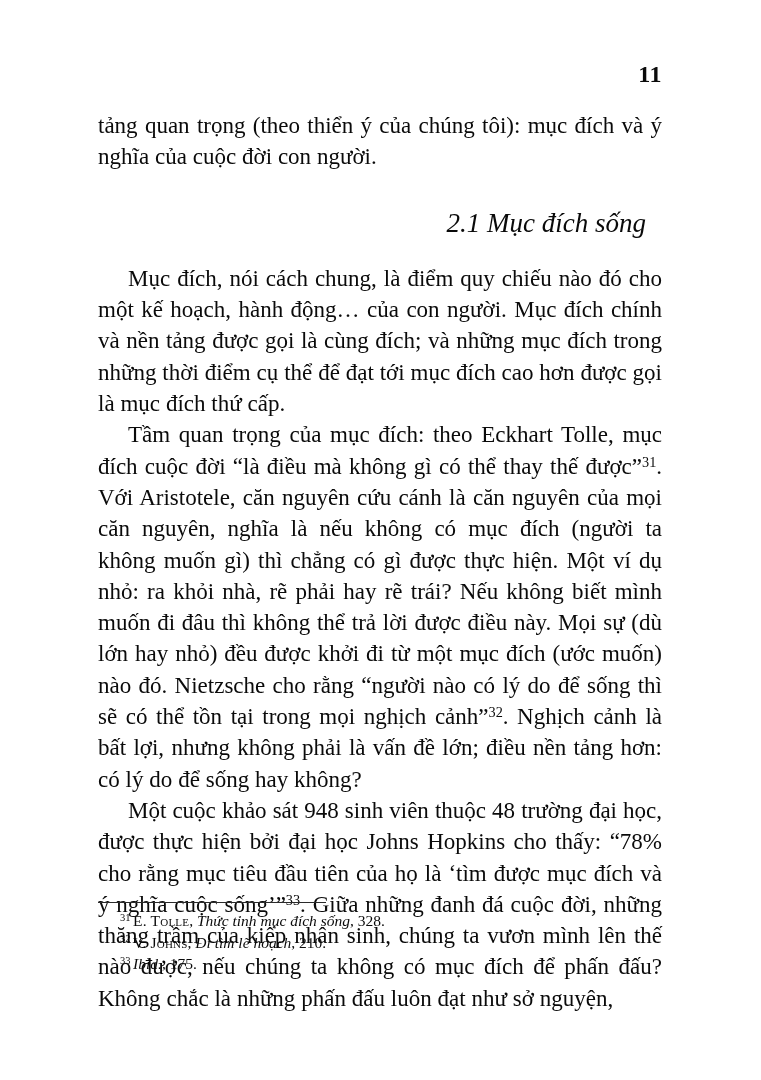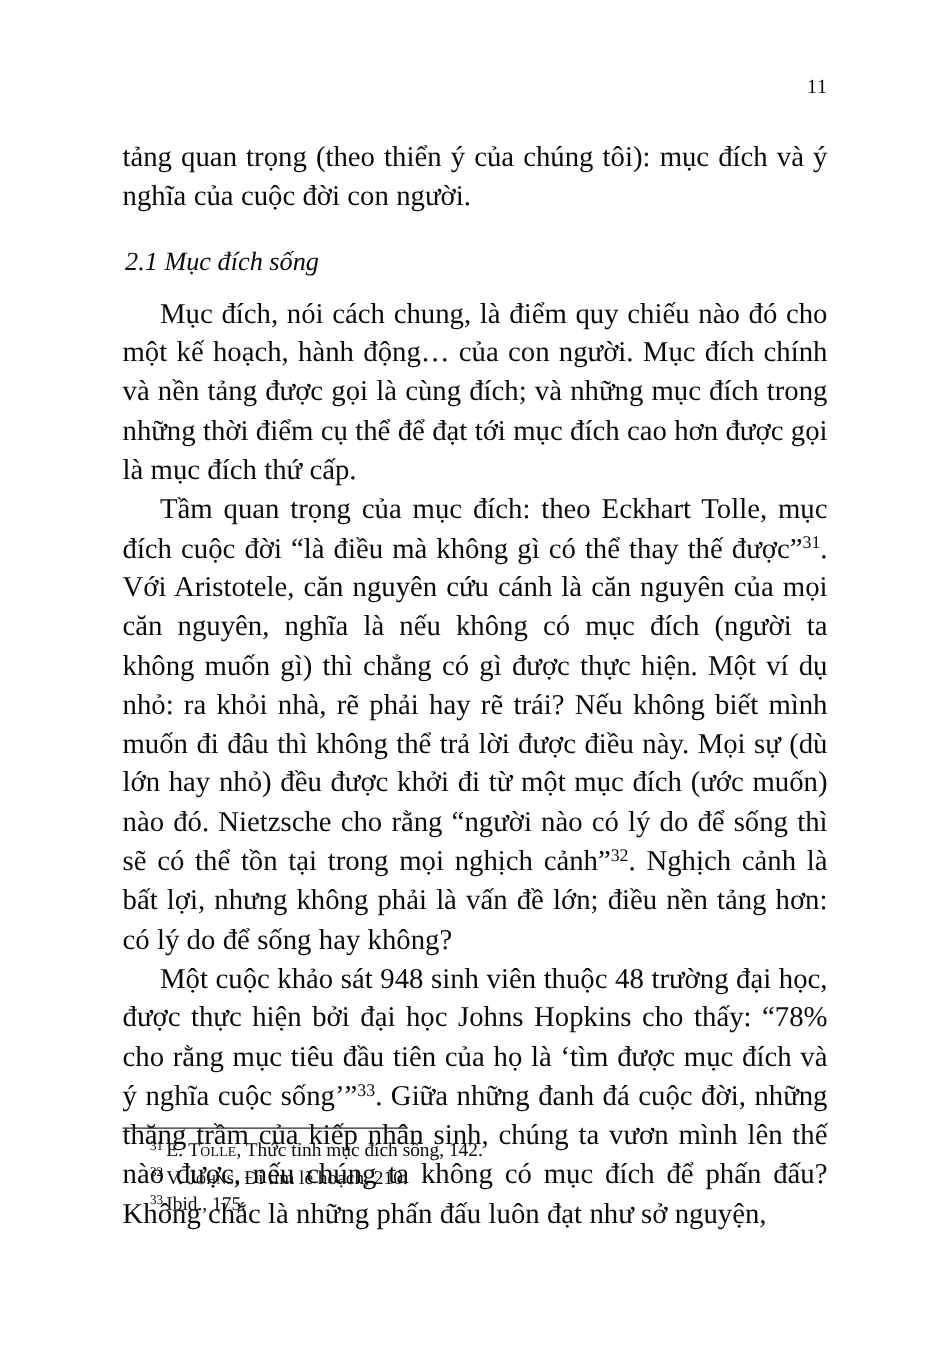--- a/index.html
+++ b/index.html
@@ -16,23 +16,24 @@
     color: #0a0a0a;
     overflow: hidden;
     box-sizing: border-box;
   }
   .folio {
     position: absolute;
     top: 62px;
     left: 98px;
     width: 564px;
     text-align: right;
-    font-size: 16px;
+    font-size: 24px;
     line-height: 1;
     letter-spacing: 0.5px;
+    font-weight: bold;
   }
   .textblock {
     position: absolute;
     top: 110px;
     left: 98px;
     width: 564px;
   }
   p.body {
     margin: 0;
     font-size: 23px;
@@ -40,26 +41,26 @@
     text-align: justify;
     text-justify: inter-word;
     text-indent: 0;
     hyphens: none;
     word-spacing: 0.1px;
   }
   p.body.indent {
     text-indent: 30px;
   }
   h2.section {
-    margin: 2px;
-    font-size: 21px;
+    margin: 16px;
+    font-size: 27px;
     font-style: italic;
     font-weight: normal;
     line-height: 31.3px;
-    text-align: left;
+    text-align: right;
   }
   .gap-before-heading { height: 19px; }
   .gap-after-heading  { height: 8px; }
   sup.fn {
     font-size: 0.62em;
     line-height: 0;
     vertical-align: 0.52em;
   }
   .footnotes {
     position: absolute;
@@ -85,21 +86,21 @@
     font-size: 0.68em;
     vertical-align: 0.5em;
     line-height: 0;
     margin-right: 2.5px;
   }
   .sc {
     font-variant: small-caps;
     letter-spacing: 0.2px;
     margin-top: 20px;
   }
-  .it { }
+  .it { font-style: italic; }
 </style>
 </head>
 <body>
 
 <div class="page">
 
   <div class="folio">11</div>
 
   <div class="textblock">
 
@@ -115,20 +116,20 @@
 
     <p class="body indent"><span>Tầm quan trọng của mục đích: theo Eckhart Tolle, mục đích cuộc đời “là điều mà không gì có thể thay thế được”</span><sup class="fn">31</sup><span>. Với Aristotele, căn nguyên cứu cánh là căn nguyên của mọi căn nguyên, nghĩa là nếu không có mục đích (người ta không muốn gì) thì chẳng có gì được thực hiện. Một ví dụ nhỏ: ra khỏi nhà, rẽ phải hay rẽ trái? Nếu không biết mình muốn đi đâu thì không thể trả lời được điều này. Mọi sự (dù lớn hay nhỏ) đều được khởi đi từ một mục đích (ước muốn) nào đó. Nietzsche cho rằng “người nào có lý do để sống thì sẽ có thể tồn tại trong mọi nghịch cảnh”</span><sup class="fn">32</sup><span>. Nghịch cảnh là bất lợi, nhưng không phải là vấn đề lớn; điều nền tảng hơn: có lý do để sống hay không?</span></p>
 
     <p class="body indent"><span>Một cuộc khảo sát 948 sinh viên thuộc 48 trường đại học, được thực hiện bởi đại học Johns Hopkins cho thấy: “78% cho rằng mục tiêu đầu tiên của họ là ‘tìm được mục đích và ý nghĩa cuộc sống’”</span><sup class="fn">33</sup><span>. Giữa những đanh đá cuộc đời, những thăng trầm của kiếp nhân sinh, chúng ta vươn mình lên thế nào được, nếu chúng ta không có mục đích để phấn đấu? Không chắc là những phấn đấu luôn đạt như sở nguyện,</span></p>
 
   </div>
 
   <div class="footnotes">
     <div class="fn-rule"></div>
 
-    <p class="fn-line"><span class="fn-num">31</span><span class="sc">E. Tolle</span><span>, </span><span class="it">Thức tỉnh mục đích sống</span><span>, </span><span>142.</span></p>
+    <p class="fn-line"><span class="fn-num">31</span><span class="sc">E. Tolle</span><span>, </span><span class="it">Thức tỉnh mục đích sống</span><span>, </span><span>328.</span></p>
 
     <p class="fn-line"><span class="fn-num">32</span><span class="sc">V. Johns</span><span>, </span><span class="it">Đi tìm lẽ hoạch</span><span>, </span><span>210.</span></p>
 
     <p class="fn-line"><span class="fn-num">33</span><span class="sc"></span><span></span><span class="it">Ibid.</span><span>, </span><span>175.</span></p>
   </div>
 
 </div>
 
 </body></html>

